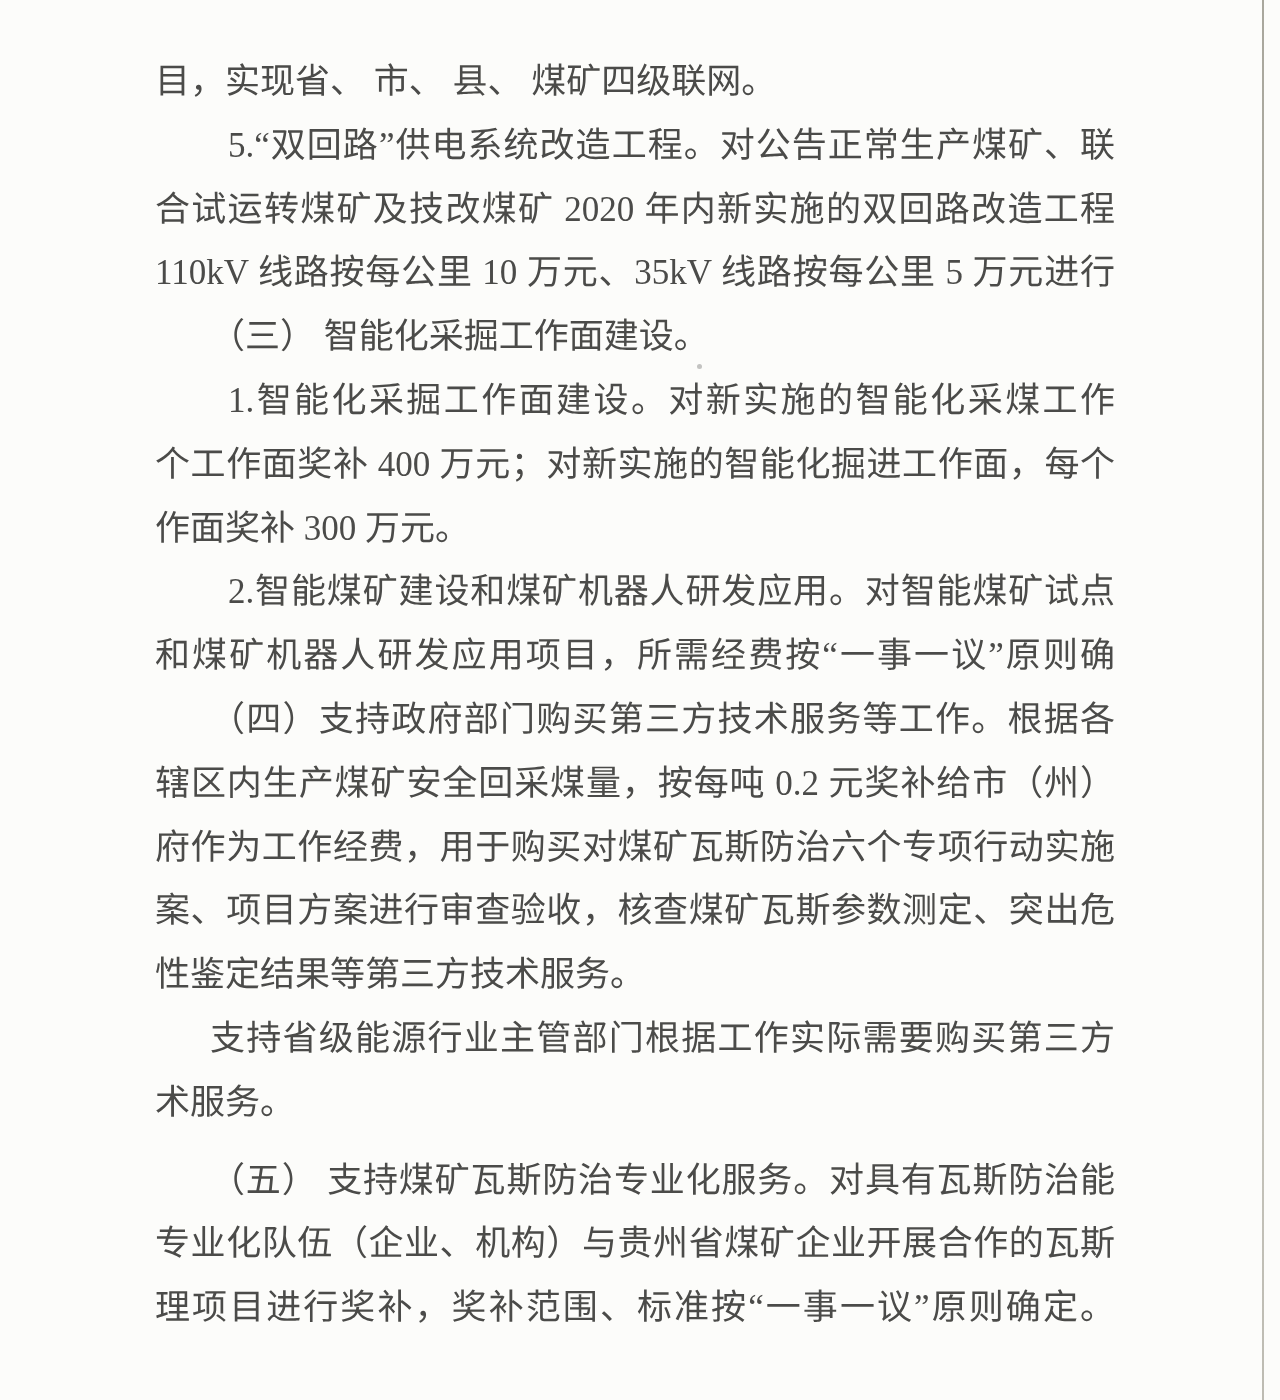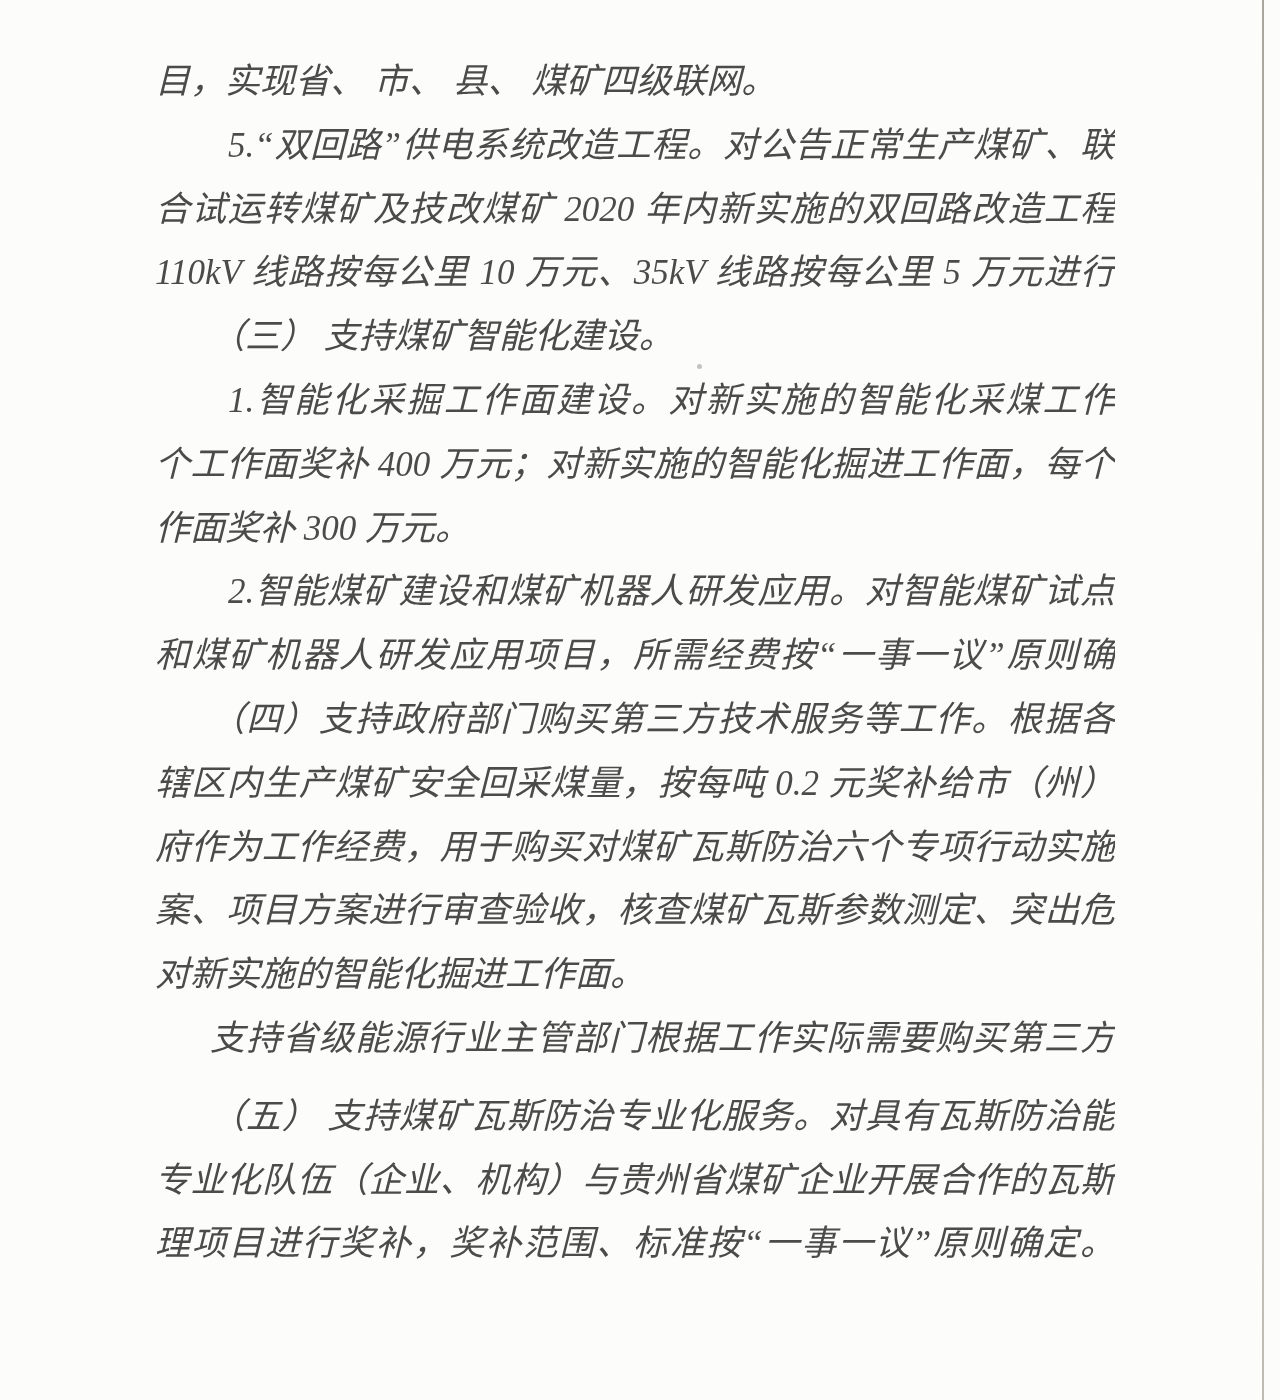--- a/index.html
+++ b/index.html
@@ -12,21 +12,20 @@
     overflow: hidden;
     background: #fcfcfa;
   }
   .page {
     position: relative;
     width: 1280px;
     height: 1400px;
     background: #fcfcfa;
     font-family: "Liberation Serif", "DejaVu Serif", serif;
     color: #4b4b49;
-    font-style: italic;
   }
   .textblock {
     position: absolute;
     left: 155px;
     top: 50px;
     width: 960px;
     font-size: 35px;
     line-height: 63.8px;
     font-weight: 400;
   }
@@ -75,31 +74,32 @@
 </style>
 </head>
 <body>
 
 <div class="page">
   <div class="textblock">
     <div class="line">目，实现省、 市、 县、 煤矿四级联网。</div>
     <div class="line j ind2">5.“双回路”供电系统改造工程。对公告正常生产煤矿、联</div>
     <div class="line j">合试运转煤矿及技改煤矿 2020 年内新实施的双回路改造工程中</div>
     <div class="line j">110kV 线路按每公里 10 万元、35kV 线路按每公里 5 万元进行奖补，</div>
-    <div class="line ind1">（三） 支持煤矿智能化建设。</div>
+    <div class="line ind1">（三） 智能化采掘工作面建设。</div>
     <div class="line j ind2">1.智能化采掘工作面建设。对新实施的智能化采煤工作面，每</div>
     <div class="line j">个工作面奖补 400 万元；对新实施的智能化掘进工作面，每个工</div>
     <div class="line">作面奖补 300 万元。</div>
     <div class="line j ind2">2.智能煤矿建设和煤矿机器人研发应用。对智能煤矿试点建设</div>
     <div class="line j">和煤矿机器人研发应用项目，所需经费按“一事一议”原则确定。</div>
     <div class="line j ind1">（四）支持政府部门购买第三方技术服务等工作。根据各市（州）</div>
     <div class="line j">辖区内生产煤矿安全回采煤量，按每吨 0.2 元奖补给市（州）政</div>
     <div class="line j">府作为工作经费，用于购买对煤矿瓦斯防治六个专项行动实施方</div>
     <div class="line j">案、项目方案进行审查验收，核查煤矿瓦斯参数测定、突出危险</div>
-    <div class="line">对新实施的智能化掘进工作面。</div>
+    <div class="line">性鉴定结果等第三方技术服务。</div>
     <div class="line j ind1">支持省级能源行业主管部门根据工作实际需要购买第三方技</div>
+    <div class="line">术服务。</div>
     <div class="line j ind1 gap">（五） 支持煤矿瓦斯防治专业化服务。对具有瓦斯防治能力的</div>
     <div class="line j">专业化队伍（企业、机构）与贵州省煤矿企业开展合作的瓦斯治</div>
     <div class="line j">理项目进行奖补，奖补范围、标准按“一事一议”原则确定。</div>
   </div>
   <div class="speck"></div>
   <div class="edge-line"></div>
 </div>
 
 </body></html>

